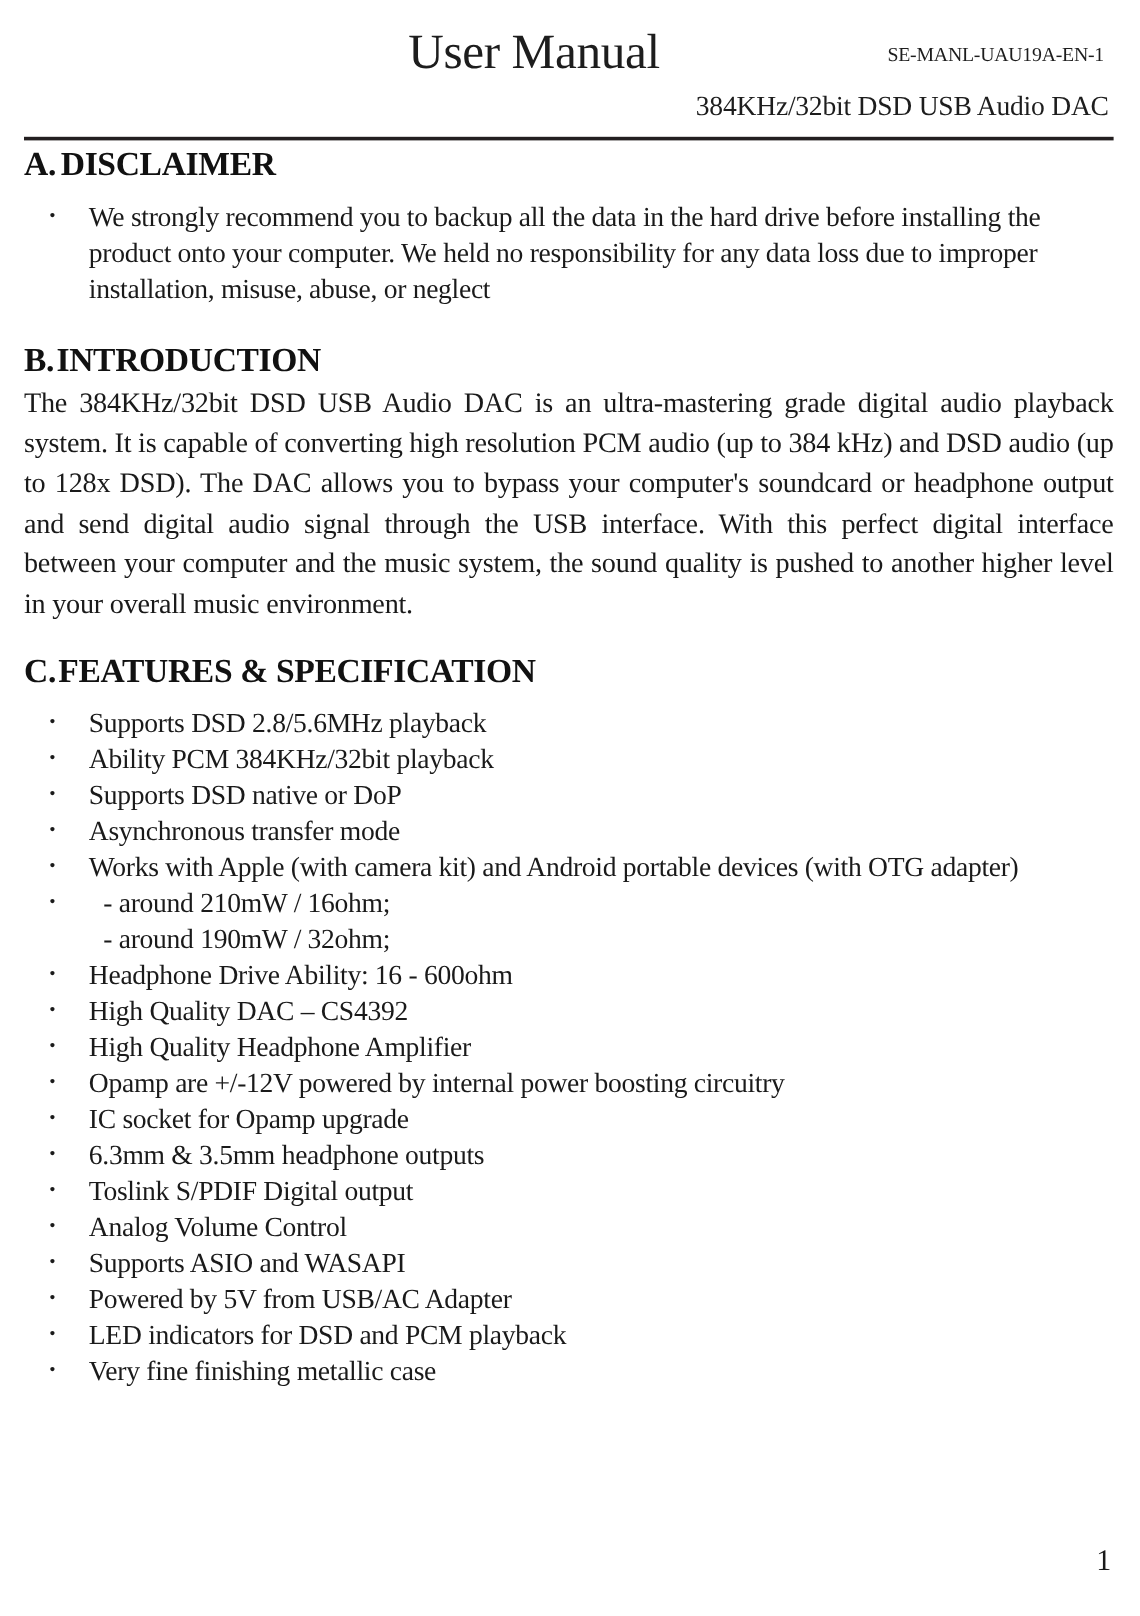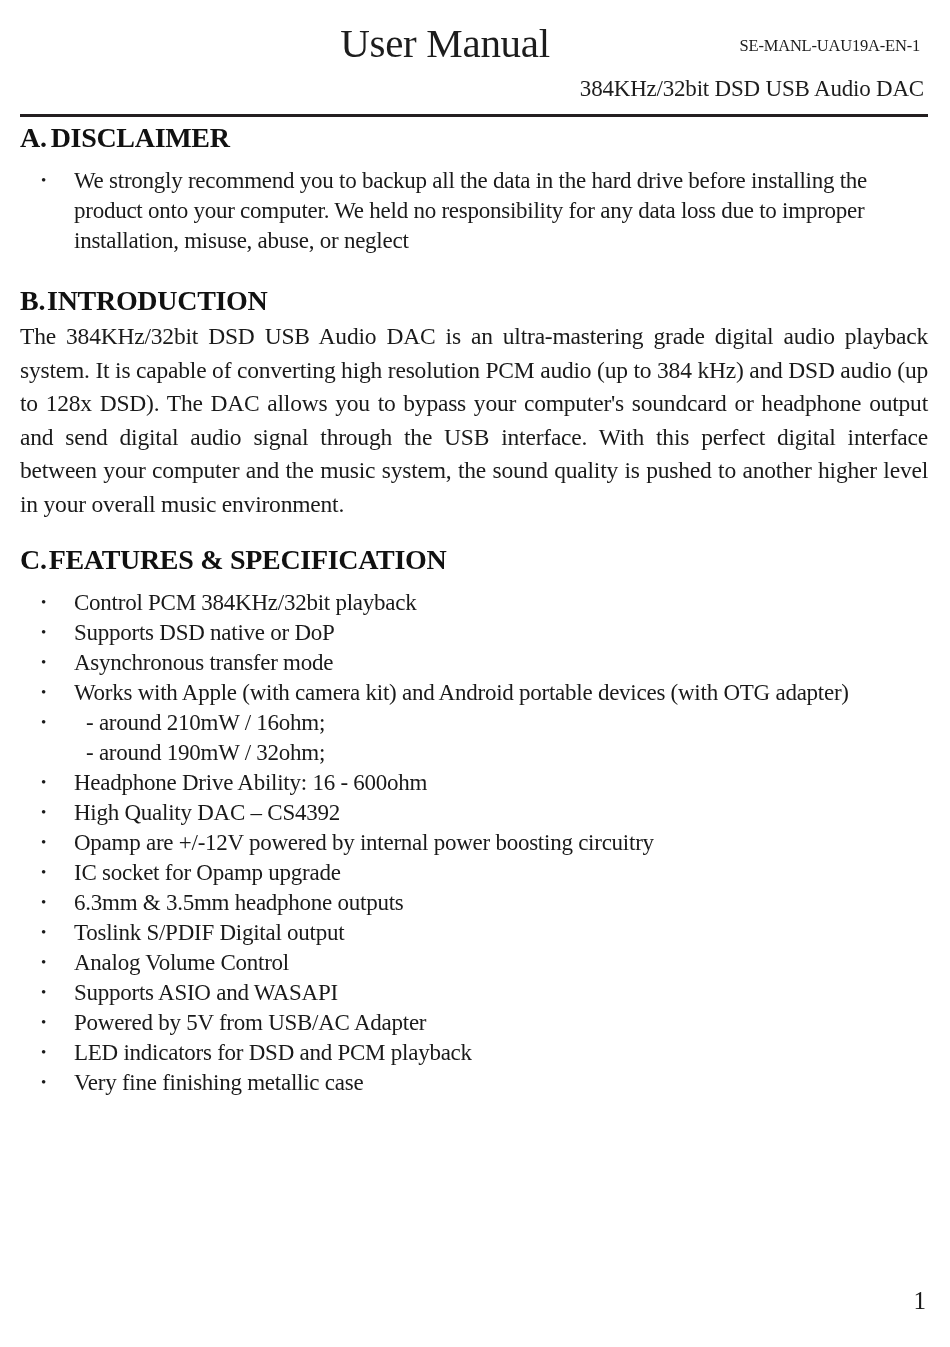--- a/index.html
+++ b/index.html
@@ -178,30 +178,32 @@
       <span class="sec-letter">B.</span><span>INTRODUCTION</span>
     </h2>
     <p class="body-par">The 384KHz/32bit DSD USB Audio DAC is an ultra-mastering grade digital audio playback system. It is capable of converting high resolution PCM audio (up to 384 kHz) and DSD audio (up to 128x DSD). The DAC allows you to bypass your computer's soundcard or headphone output and send digital audio signal through the USB interface. With this perfect digital interface between your computer and the music system, the sound quality is pushed to another higher level in your overall music environment.</p>
 
     <div class="spacer-c"></div>
 
     <h2 class="section-heading tight">
       <span class="sec-letter">C.</span><span>FEATURES &amp; SPECIFICATION</span>
     </h2>
     <ul class="bullets features-list">
-      <li>Control PCM 384KHz/32bit playback</li>
+      <li>Supports DSD 2.8/5.6MHz playback</li>
+      <li>Ability PCM 384KHz/32bit playback</li>
       <li>Supports DSD native or DoP</li>
       <li>Asynchronous transfer mode</li>
       <li>Works with Apple (with camera kit) and Android portable devices (with OTG adapter)</li>
       <li>
         <span class="subline">- around 210mW / 16ohm;</span>
         <span class="subline">- around 190mW / 32ohm;</span>
       </li>
       <li>Headphone Drive Ability: 16 - 600ohm</li>
       <li>High Quality DAC – CS4392</li>
+      <li>High Quality Headphone Amplifier</li>
       <li>Opamp are +/-12V powered by internal power boosting circuitry</li>
       <li>IC socket for Opamp upgrade</li>
       <li>6.3mm &amp; 3.5mm headphone outputs</li>
       <li>Toslink S/PDIF Digital output</li>
       <li>Analog Volume Control</li>
       <li>Supports ASIO and WASAPI</li>
       <li>Powered by 5V from USB/AC Adapter</li>
       <li>LED indicators for DSD and PCM playback</li>
       <li>Very fine finishing metallic case</li>
     </ul>

